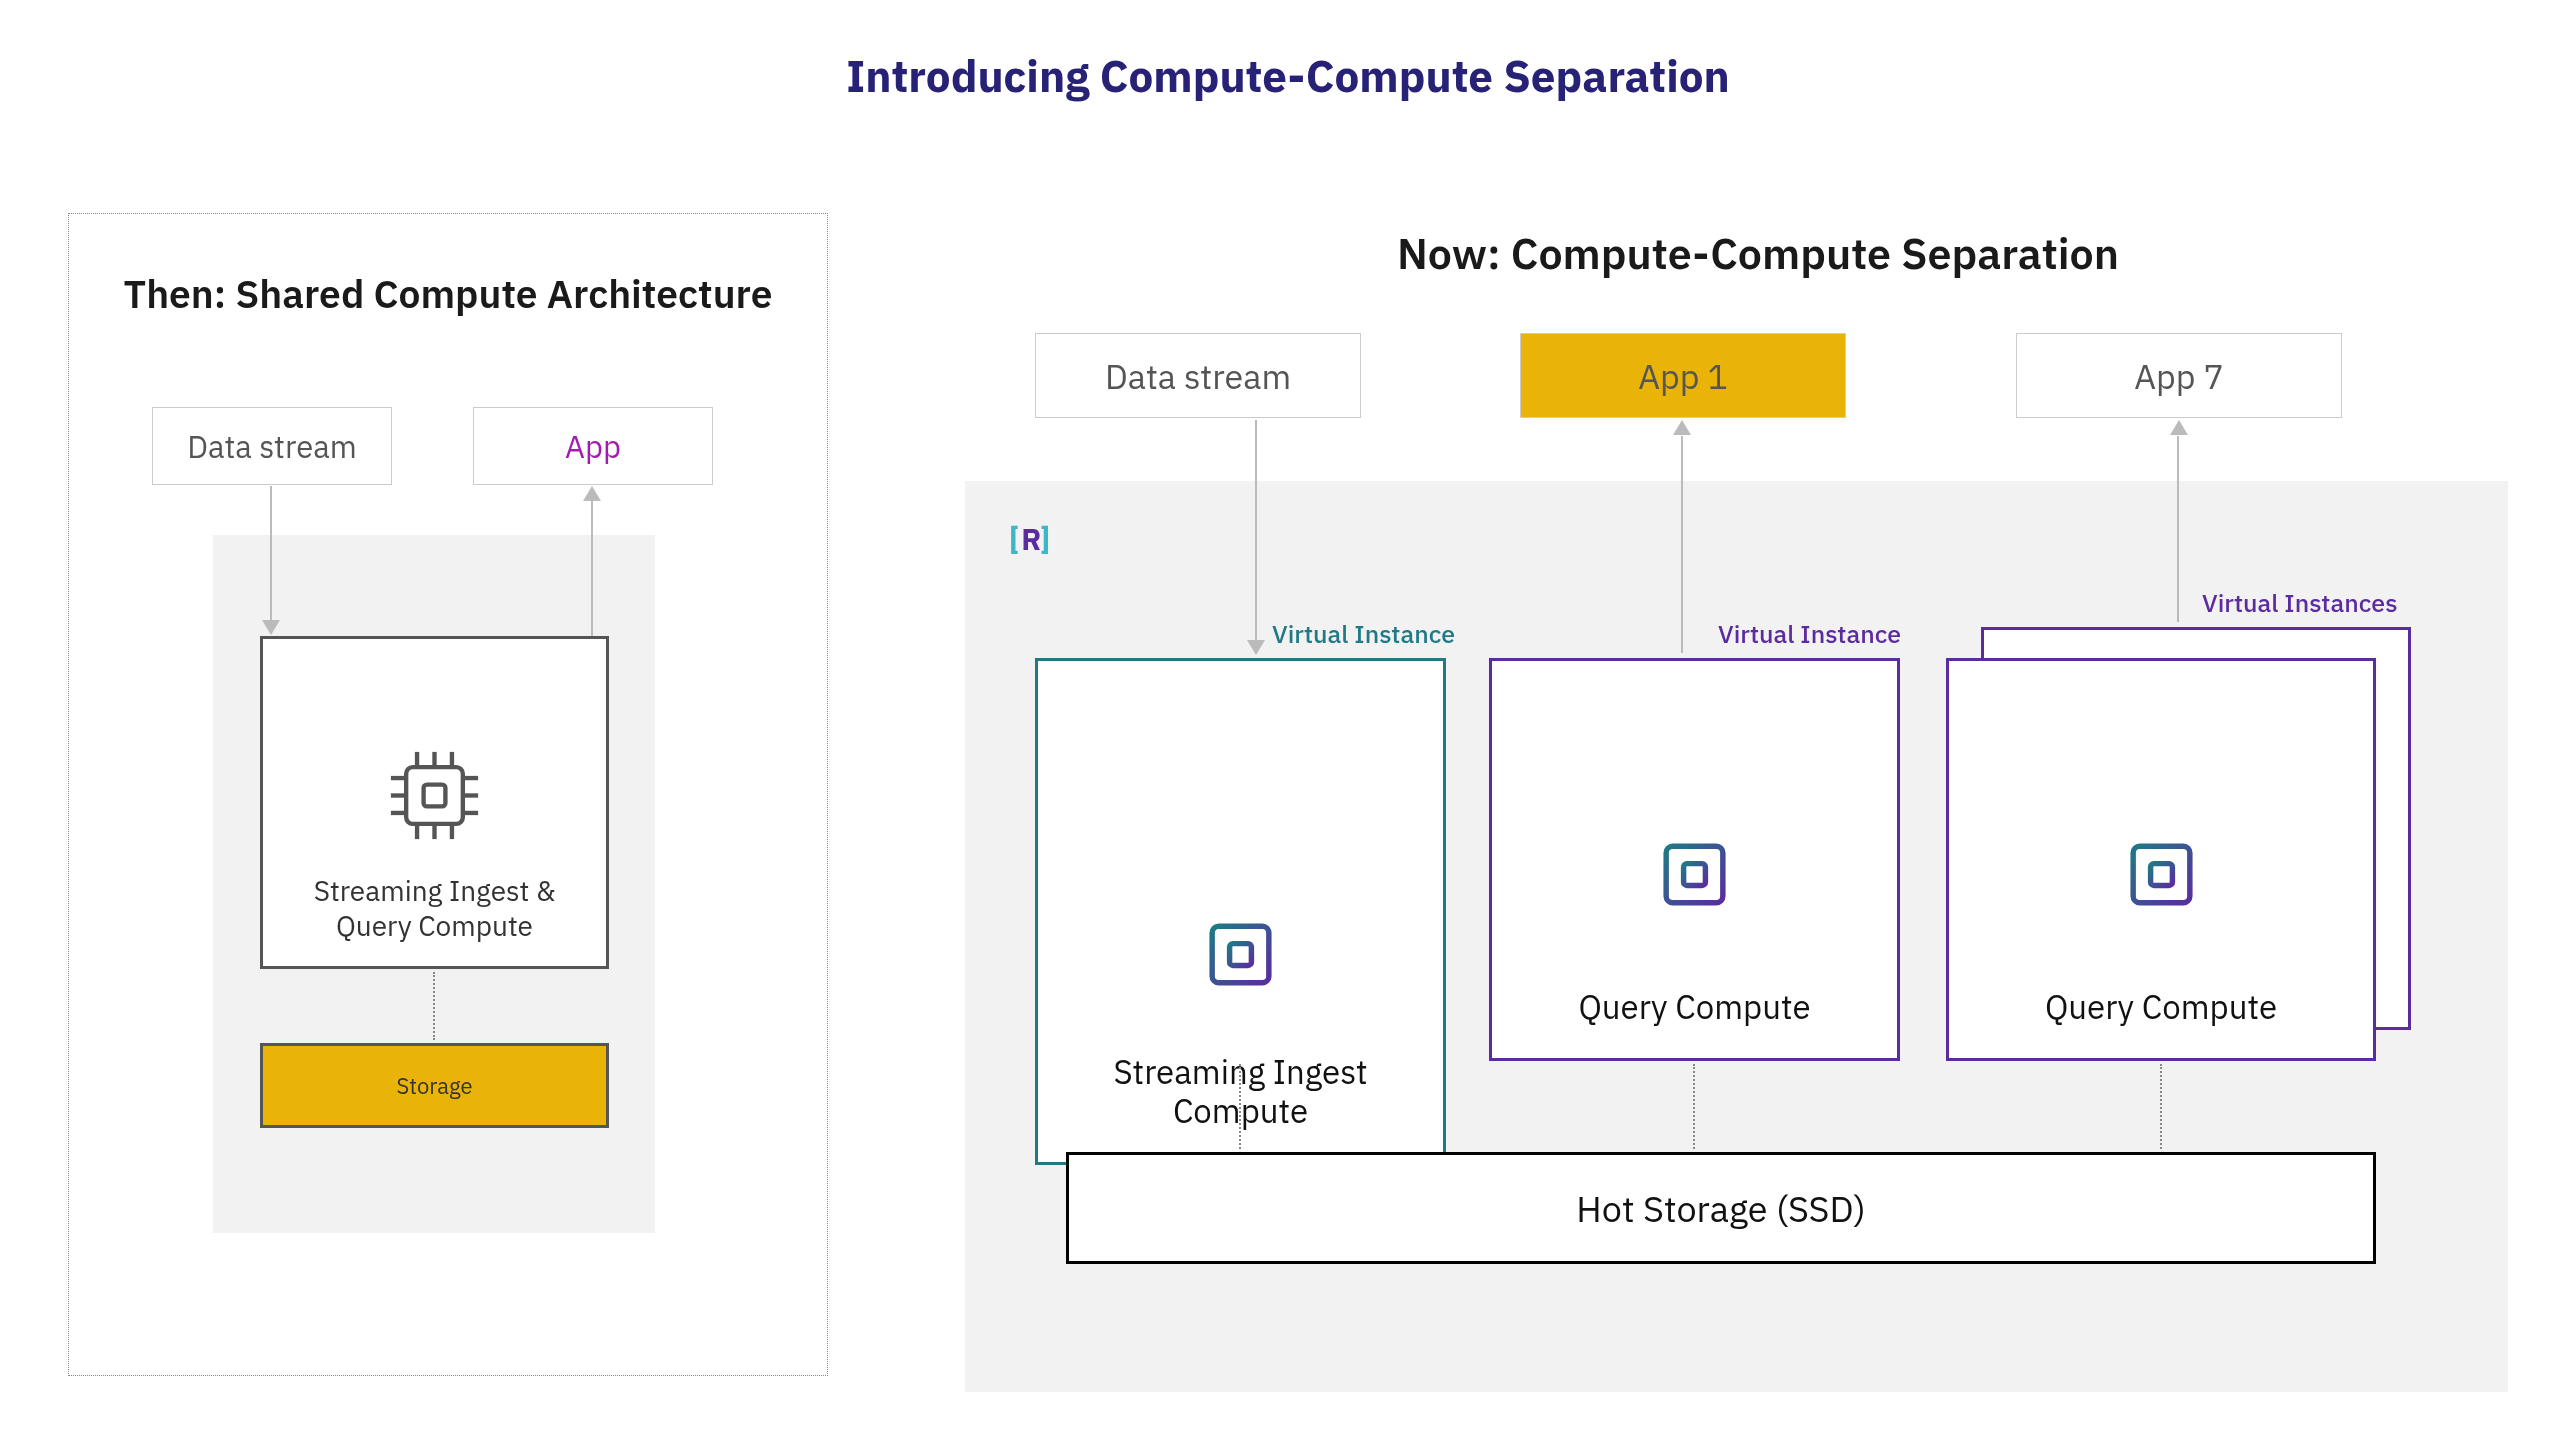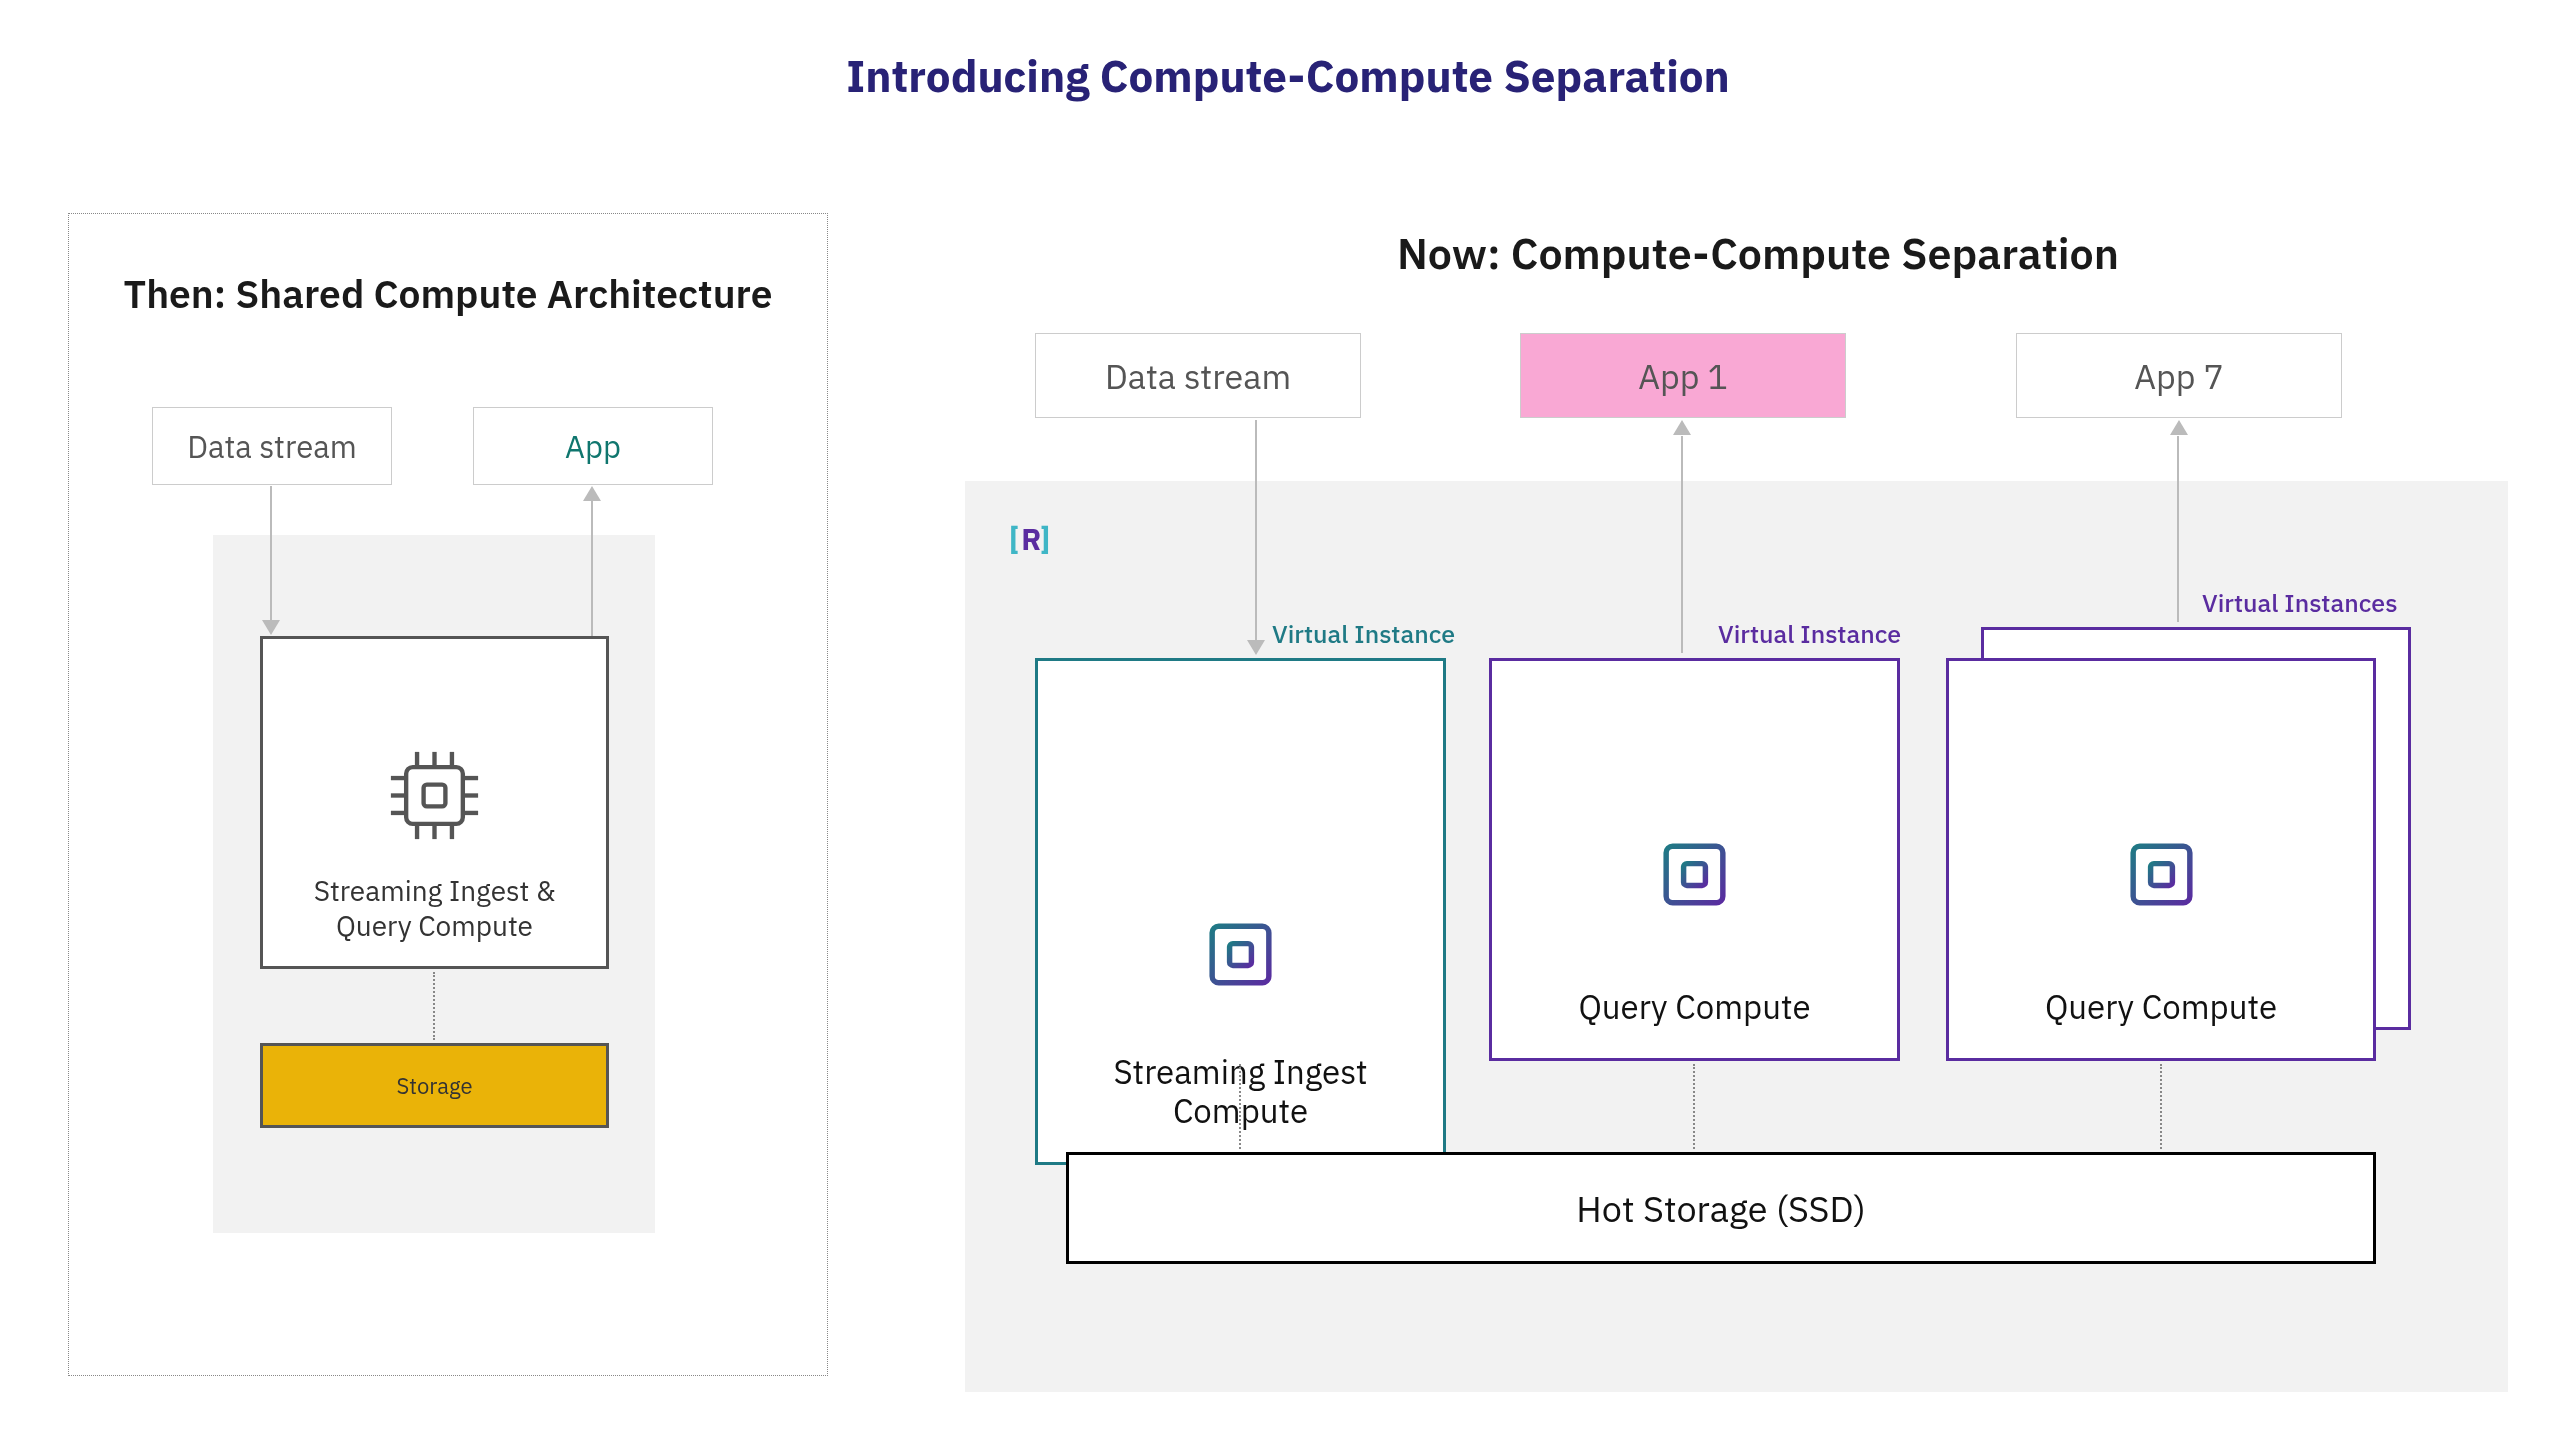--- a/index.html
+++ b/index.html
@@ -4,39 +4,39 @@
 <style>
   * { box-sizing: border-box; margin: 0; padding: 0; }
   html, body { width: 2576px; height: 1450px; background: #fff; font-family: "IBM Plex Sans", "Segoe UI", Arial, sans-serif; color: #111; }
   .title { position: absolute; top: 47px; left: 0; width: 2576px; text-align: center; font-size: 44px; font-weight: 700; color: #282276; }
 
   
   .then-outer { position: absolute; top: 213px; left: 68px; width: 760px; height: 1163px; border: 1.6px dotted #888; }
   .then-title { position: absolute; top: 268px; left: 68px; width: 760px; text-align: center; font-size: 39px; font-weight: 600; color: #1a1a1a; }
 
   .then-datastream { position: absolute; top: 407px; left: 152px; width: 240px; height: 78px; border: 1.6px solid #ccc; background: #fff; display:flex; align-items:center; justify-content:center; font-size:31px; color:#555; }
-  .then-app        { position: absolute; top: 407px; left: 473px; width: 240px; height: 78px; border: 1.6px solid #ccc; background: #fff; display:flex; align-items:center; justify-content:center; font-size:31px; color:#0f766e; }
+  .then-app        { position: absolute; top: 407px; left: 473px; width: 240px; height: 78px; border: 1.6px solid #ccc; background: #fff; display:flex; align-items:center; justify-content:center; font-size:31px; color:#a21caf; }
 
   .then-inner { position: absolute; top: 535px; left: 213px; width: 442px; height: 698px; background: #f2f2f2; }
 
   .then-compute { position: absolute; top: 636px; left: 260px; width: 349px; height: 333px; background:#fff; border: 3.1px solid #555; display:flex; flex-direction:column; align-items:center; justify-content:flex-end; padding-bottom:23px; }
   .then-compute .label { text-align:center; font-size:28px; color:#333; line-height:1.25; }
 
   .then-storage { position: absolute; top: 1043px; left: 260px; width: 349px; height: 85px; background:#eab308; border: 3.1px solid #555; display:flex; align-items:center; justify-content:center; font-size:22px; color:#333; }
 
   
   .arrow-stem { position:absolute; background:#bbb; }
   .arrow-head { position:absolute; width:0; height:0; }
   .dotted-v { position:absolute; border-left:2.3px dotted #888; }
 
   
   .now-title { position: absolute; top: 225px; left: 1000px; width: 1516px; text-align:center; font-size: 43px; font-weight:600; color:#1a1a1a; }
 
   .now-datastream { position:absolute; top:333px; left:1035px; width:326px; height:85px; border:1.6px solid #ccc; background:#fff; display:flex; align-items:center; justify-content:center; font-size:34px; color:#555; }
-  .now-app1       { position:absolute; top:333px; left:1520px; width:326px; height:85px; border:1.6px solid #ccc; background:#f9a8d4; display:flex; align-items:center; justify-content:center; font-size:34px; color:#555; }
+  .now-app1       { position:absolute; top:333px; left:1520px; width:326px; height:85px; border:1.6px solid #ccc; background:#eab308; display:flex; align-items:center; justify-content:center; font-size:34px; color:#555; }
   .now-app2       { position:absolute; top:333px; left:2016px; width:326px; height:85px; border:1.6px solid #ccc; background:#fff; display:flex; align-items:center; justify-content:center; font-size:34px; color:#555; }
 
   .now-bg { position:absolute; top:481px; left:965px; width:1543px; height:911px; background:#f2f2f2; }
 
   .logo { position:absolute; top:516px; left:1004px; width:50px; height:50px; }
   .logo svg { width:50px; height:50px; }
 
   .vi-label { position:absolute; font-size:25px; font-weight:500; }
   .vi-teal   { color:#1f7a85; }
   .vi-purple { color:#5a2ca0; }

